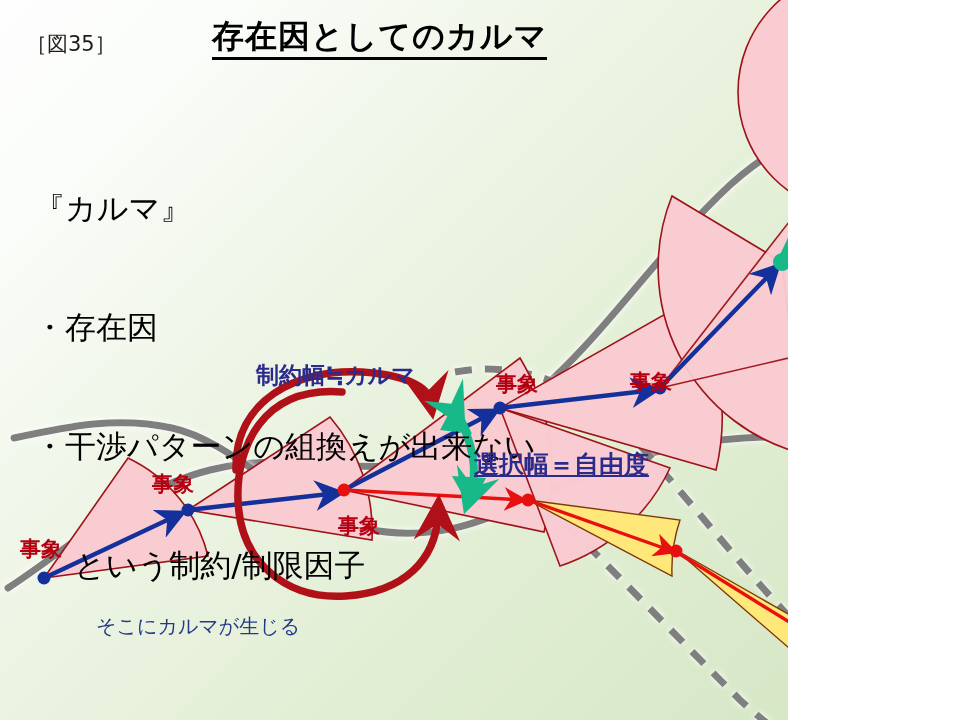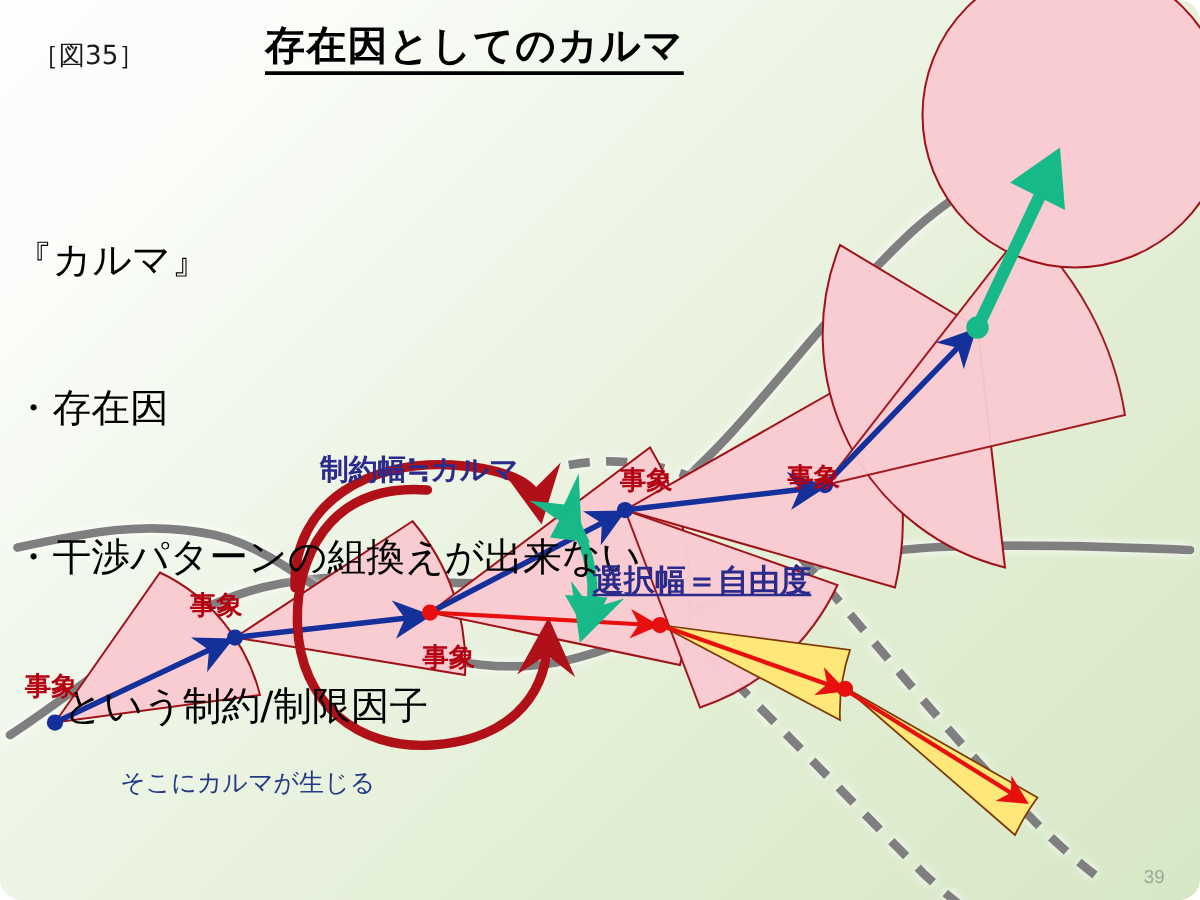--- a/index.html
+++ b/index.html
@@ -1,41 +1,40 @@
 <!DOCTYPE html>
 <html><head>
 <meta charset="utf-8">
 <style>
   html,body{margin:0;padding:0;}
   body{
     width:960px;height:720px;overflow:hidden;
     font-family:"Liberation Sans","DejaVu Sans",sans-serif;
   }
   #slide{
-    position:relative;width:960px;height:720px;
+    position:relative;width:788px;height:720px;
     background:linear-gradient(135deg,#fdfefd 0%,#fbfdfa 14%,#eef5e6 40%,#e2eed4 68%,#d6e7c6 100%);
     overflow:hidden;
-    border-radius:17px;
   }
   #diagram{position:absolute;left:0;top:0;width:960px;height:720px;}
 
   .fig-tag{
     position:absolute;left:26px;top:30px;
     font-size:21px;color:#1a1a1a;letter-spacing:0px;
     font-family:"DejaVu Sans","Liberation Sans",sans-serif;
   }
   .slide-title{
     position:absolute;left:212px;top:18px;
     font-size:32px;font-weight:bold;color:#000;
     border-bottom:3px solid #000;padding-bottom:2px;
     letter-spacing:1px;line-height:1.15;
     font-family:"DejaVu Sans","Liberation Sans",sans-serif;
   }
   .bullets{
-    position:absolute;left:11px;top:110px;
+    position:absolute;left:34px;top:110px;
     font-size:31px;color:#000;line-height:1.28;
     font-family:"DejaVu Sans","Liberation Sans",sans-serif;
     white-space:pre;
   }
   .bullets .ln{display:block;}
   .bullets .ln.indent{padding-left:40px;}
 
   .caption{
     position:absolute;left:96px;top:612px;
     font-size:20px;color:#243a86;line-height:1.45;

